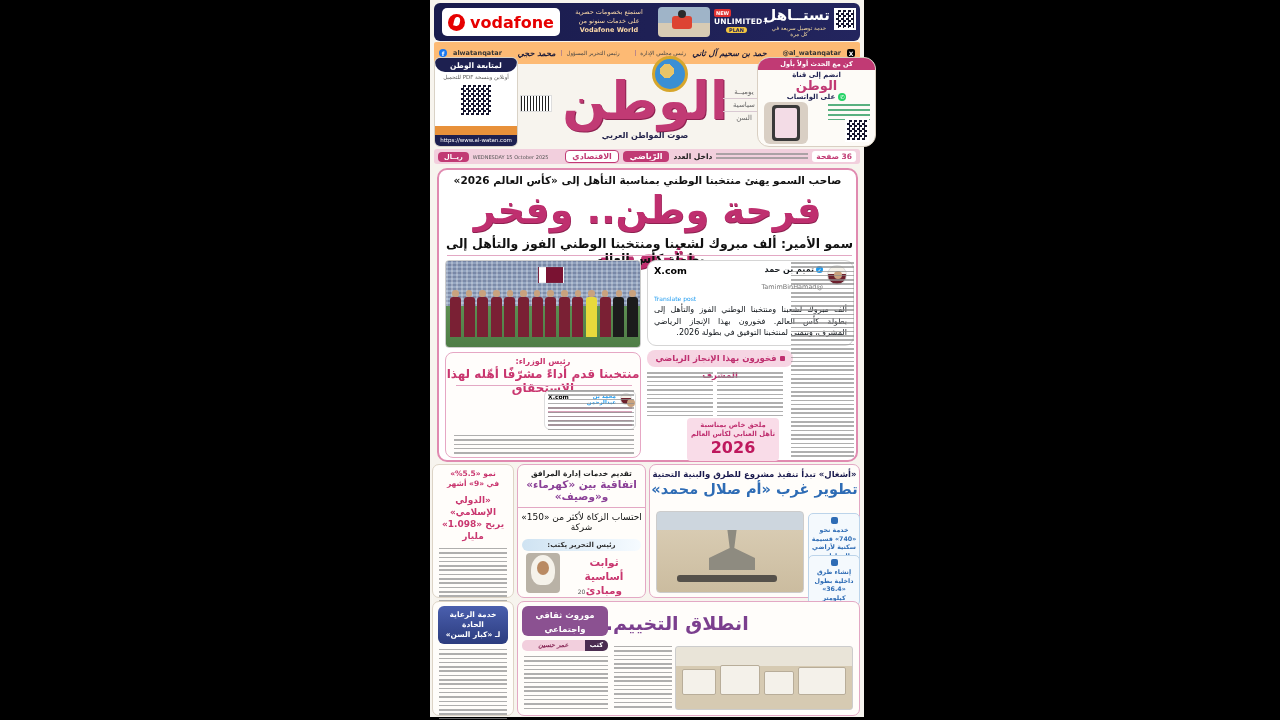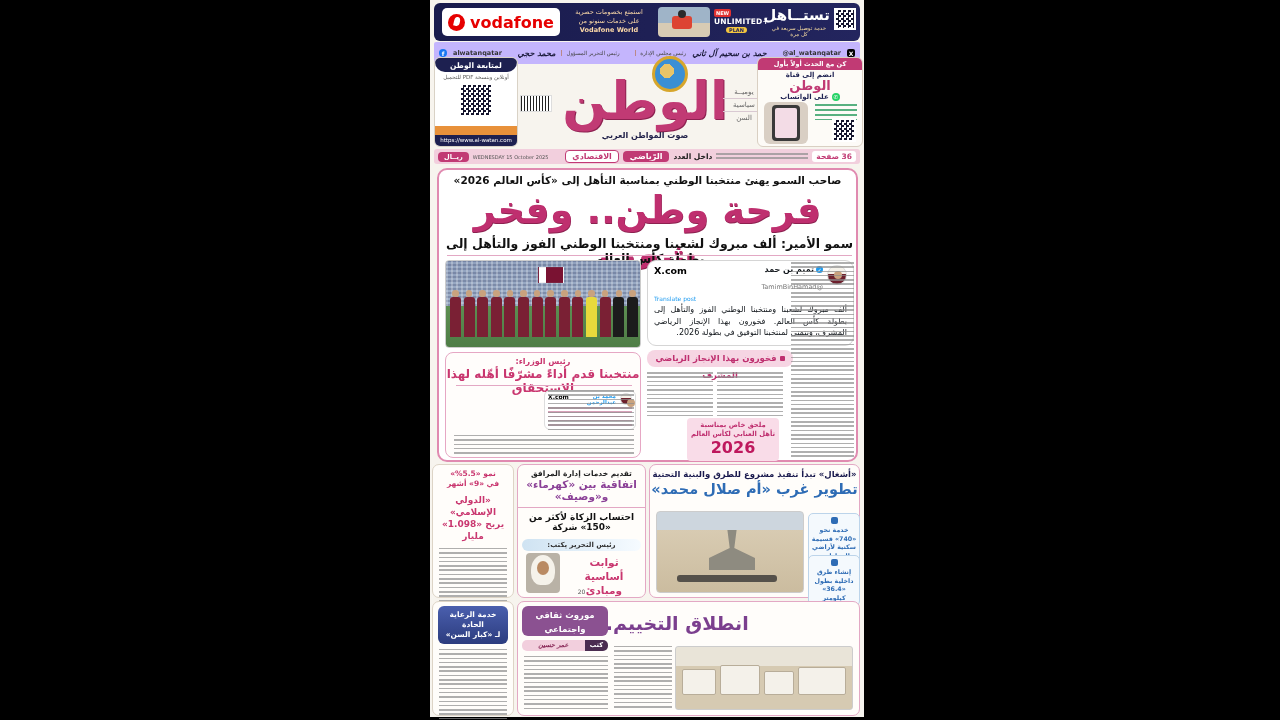--- a/index.html
+++ b/index.html
@@ -31,21 +31,21 @@
   #adplan { left:280px; top:6px; width:52px; height:26px; direction:ltr; color:#fff; }
   #adnew { position:absolute; left:0; top:0; background:#e03030; color:#fff; font-size:5px; font-weight:bold; padding:1px 2px; border-radius:2px; }
   #adunl { position:absolute; left:0; top:8px; font-size:7.5px; font-weight:bold; letter-spacing:.2px; }
   #adplansub { position:absolute; left:12px; top:18px; background:#f4c63f; color:#23255e; font-size:5px; font-weight:bold; padding:0 3px; border-radius:3px; }
   #adslogan { left:334px; top:3px; width:62px; text-align:center; color:#fff; }
   #adslogan .big { font-size:15px; font-weight:bold; letter-spacing:1px; }
   #adslogan .small { font-size:5.5px; color:#f3d9a0; margin-top:1px; }
   #adqr { left:400px; top:5px; width:22px; height:22px; }
 
   
-  #socialbar { left:4px; top:42px; width:426px; height:13px; background:#c4b5fd; border-radius:2px;
+  #socialbar { left:4px; top:42px; width:426px; height:13px; background:#fdba74; border-radius:2px;
     display:flex; align-items:center; direction:ltr; font-size:6.5px; color:#333; padding:11px 5px; gap:6px; }
   .fbicon { width:8px; height:8px; background:#1877f2; border-radius:50%; color:#fff; font-size:6px; font-weight:bold;
     display:inline-flex; align-items:center; justify-content:center; }
   .xicon { width:8px; height:8px; background:#000; border-radius:2px; color:#fff; font-size:6px; font-weight:bold;
     display:inline-flex; align-items:center; justify-content:center; }
   .sig { font-family:"DejaVu Serif", serif; font-style:italic; font-weight:bold; font-size:8px; color:#1a1a3a; }
   .sigtitle { font-size:5.5px; color:#444; border-left:1px solid #b88; padding-left:4px; }
   #socialbar .grow { flex:1; }
 
   
@@ -59,21 +59,21 @@
     font-size:5.5px; text-align:center; line-height:11px; direction:ltr; }
   #mastbarcode { left:90px; top:95px; width:32px; height:17px; }
   #globelogo { left:222px; top:56px; width:36px; height:36px; border-radius:50%;
     background:radial-gradient(circle at 40% 40%, #e8c468 0 7px, #3a8fd4 7px); border:3px solid #d7a62c; }
   #mastlogo { left:96px; top:70px; width:238px; height:62px; color:#c13a74; font-weight:bold;
     font-size:52px; line-height:62px; text-align:center; text-shadow:1px 1px 0 #8d2150; }
   #masttag { left:150px; top:131px; width:130px; text-align:center; font-size:8px; font-weight:bold; color:#22224a; }
   #descwords { left:293px; top:86px; width:42px; font-size:7px; color:#666; text-align:center; }
   #descwords div { border-bottom:1px solid #d9c9d2; padding:2px 0; }
   #descwords div:last-child { border-bottom:none; }
-  #wabox { left:327px; top:57px; width:106px; height:90px; border:1px solid #d9cfc2; border-radius:6px; background:#fdfbf7; overflow:hidden; }
+  #wabox { left:327px; top:57px; width:119px; height:90px; border:1px solid #d9cfc2; border-radius:12px; background:#fdfbf7; overflow:hidden; }
   #watop { background:#c13a74; color:#fff; font-size:6.5px; font-weight:bold; text-align:center; padding:2px 0; }
   #waline1 { text-align:center; font-size:7px; font-weight:bold; color:#1d2050; margin-top:1px; }
   #wabrand { text-align:center; font-size:13px; font-weight:bold; color:#c13a74; line-height:14px; }
   #waline2 { text-align:center; font-size:7px; font-weight:bold; color:#1d2050; display:flex; align-items:center; justify-content:center; gap:3px; }
   .waicon { width:8px; height:8px; background:#25d366; border-radius:50%; color:#fff; font-size:5.5px;
     display:inline-flex; align-items:center; justify-content:center; }
   #waphone { position:absolute; left:6px; top:44px; width:44px; height:42px; background:#d9cfc4; border-radius:6px; }
   #waphone::before { content:""; position:absolute; left:8px; top:3px; width:28px; height:36px; background:#3a3a3a; border-radius:4px; }
   #waphone::after { content:""; position:absolute; left:11px; top:6px; width:22px; height:30px; background:#f3dce6; border-radius:2px; }
   #wagreen { position:absolute; right:5px; top:46px; width:42px; height:16px;
@@ -140,21 +140,21 @@
 
   
   .storybox { border:1.5px solid #e3a8c4; border-radius:7px; background:#fffdfa; }
   .kick { font-weight:bold; color:#222; text-align:center; }
   #bankbox { left:2px; top:464px; width:82px; height:134px; border-color:#ddd4c6; }
   #bankkick { color:#c9366f; font-size:7.5px; font-weight:bold; text-align:center; margin-top:4px; line-height:10px; }
   #bankhead { color:#c9366f; font-size:9px; font-weight:bold; text-align:center; margin-top:5px; line-height:12px; }
   #kahbox { left:87px; top:464px; width:129px; height:134px; }
   #kahkick { font-size:7.5px; margin-top:4px; }
   #kahhead { color:#8a3f96; font-size:10.5px; font-weight:bold; text-align:center; margin-top:0; }
-  #zakat { font-size:9px; font-weight:bold; color:#111; text-align:center; margin-top:5px; padding-top:4px; border-top:1px solid #e3a8c4; }
+  #zakat { font-size:9px; font-weight:normal; color:#111; text-align:center; margin-top:5px; padding-top:4px; border-top:1px solid #e3a8c4; }
   #edstrip { position:absolute; left:4px; top:74px; width:119px; height:12px; border-radius:6px;
     background:linear-gradient(90deg,#cfe3f2,#f6fbff); font-size:7px; font-weight:bold; color:#333; text-align:center; line-height:12px; }
   #edhead { position:absolute; right:6px; top:90px; width:70px; font-size:10.5px; font-weight:bold; color:#c9366f; line-height:14px; text-align:center; }
   #edphoto { position:absolute; left:8px; top:88px; width:34px; height:40px; border-radius:4px; background:#b9b2a6; overflow:hidden; }
   #edphoto::before { content:""; position:absolute; left:5px; top:2px; width:24px; height:30px; background:#f5f2ea; border-radius:50% 50% 40% 40%; }
   #edphoto::after { content:""; position:absolute; left:11px; top:8px; width:12px; height:14px; background:#b98a62; border-radius:50%; }
   #edpage { position:absolute; left:0; bottom:2px; width:100%; text-align:center; font-size:6px; color:#555; }
   #ashbox { left:219px; top:464px; width:211px; height:134px; }
   #ashkick { font-size:8.5px; color:#1a1a4e; margin-top:4px; }
   #ashhead { color:#2e6cb5; font-size:14.5px; font-weight:bold; text-align:center; margin-top:2px; }

